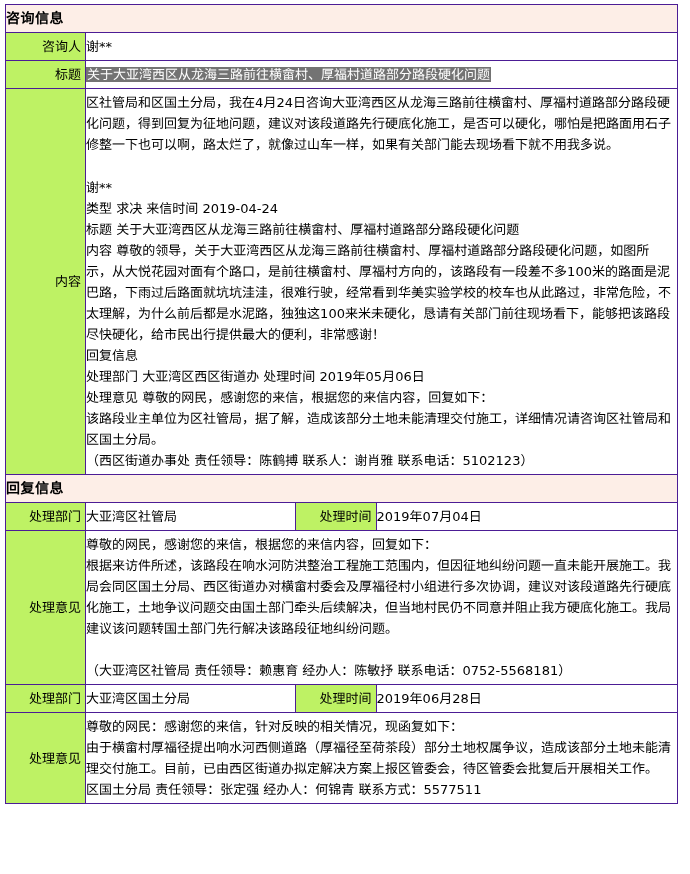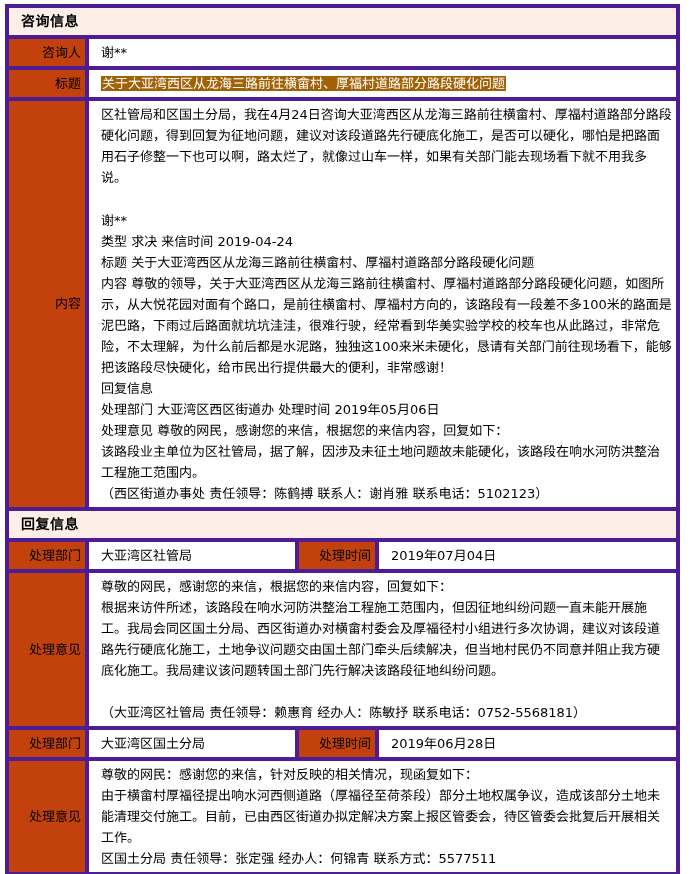--- a/index.html
+++ b/index.html
@@ -27,40 +27,40 @@
 
   table.form {
     width: 673px;
     border-collapse: collapse;
     table-layout: fixed;
     border: 1px solid #d8cfc9;
     background: #ffffff;
   }
 
   table.form td {
-    border: 4px solid #4c1d95;
+    border: 1px solid #4c1d95;
     vertical-align: top;
-    padding: 3px 4px 3px 12px;
+    padding: 3px 4px 3px 0;
     line-height: 21px;
     word-break: break-all;
   }
 
   
   td.section-head {
     background: #fdeee7;
     font-weight: bold;
     font-size: 14px;
     padding: 4px 0 4px 22px;
     line-height: 20px;
     letter-spacing: 0.5px;
   }
 
   
   td.label {
-    background: #c2410c;
+    background: #bef264;
     text-align: right;
     white-space: nowrap;
     padding-right: 3px;
     padding-left: 2px;
     vertical-align: top;
   }
   td.label.mid {
     vertical-align: middle;
   }
   td.label.centered {
@@ -74,21 +74,21 @@
     padding-left: 5px;
   }
 
   
   col.c-label   { width: 80px; }
   col.c-v1      { width: 210px; }
   col.c-label2  { width: 80px; }
   col.c-v2      { width: 301px; }
 
   .selected-title {
-    background: #a16207;
+    background: #737373;
     color: #ffffff;
     padding: 0 1px;
   }
 
   .content-body {
     line-height: 21.5px;
     padding-top: 2px;
   }
   .content-body p {
     margin: 0;
@@ -138,21 +138,21 @@
         <td class="value content-body" colspan="3">
             <p>区社管局和区国土分局，我在4月24日咨询大亚湾西区从龙海三路前往横畲村、厚福村道路部分路段硬化问题，得到回复为征地问题，建议对该段道路先行硬底化施工，是否可以硬化，哪怕是把路面用石子修整一下也可以啊，路太烂了，就像过山车一样，如果有关部门能去现场看下就不用我多说。</p>
             <p class="blank">&nbsp;</p>
             <p>谢**</p>
             <p>类型 求决 来信时间 2019-04-24</p>
             <p>标题 关于大亚湾西区从龙海三路前往横畲村、厚福村道路部分路段硬化问题</p>
             <p>内容 尊敬的领导，关于大亚湾西区从龙海三路前往横畲村、厚福村道路部分路段硬化问题，如图所示，从大悦花园对面有个路口，是前往横畲村、厚福村方向的，该路段有一段差不多100米的路面是泥巴路，下雨过后路面就坑坑洼洼，很难行驶，经常看到华美实验学校的校车也从此路过，非常危险，不太理解，为什么前后都是水泥路，独独这100来米未硬化，恳请有关部门前往现场看下，能够把该路段尽快硬化，给市民出行提供最大的便利，非常感谢！</p>
             <p>回复信息</p>
             <p>处理部门 大亚湾区西区街道办 处理时间 2019年05月06日</p>
             <p>处理意见 尊敬的网民，感谢您的来信，根据您的来信内容，回复如下：</p>
-            <p>该路段业主单位为区社管局，据了解，因涉及未征土地问题故未能硬化，该路段在响水河防洪整治工程施工范围内。</p>
+            <p>该路段业主单位为区社管局，据了解，造成该部分土地未能清理交付施工，详细情况请咨询区社管局和区国土分局。</p>
             <p>（西区街道办事处 责任领导：陈鹤搏 联系人：谢肖雅 联系电话：5102123）</p>
           </td>
       </tr>
 
       <tr>
         <td class="section-head" colspan="4">回复信息</td>
       </tr>
 
       <tr>
         <td class="label mid">处理部门</td>

